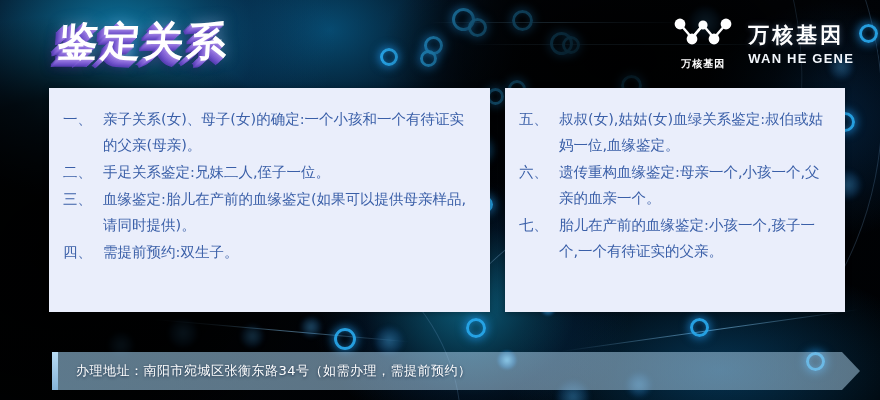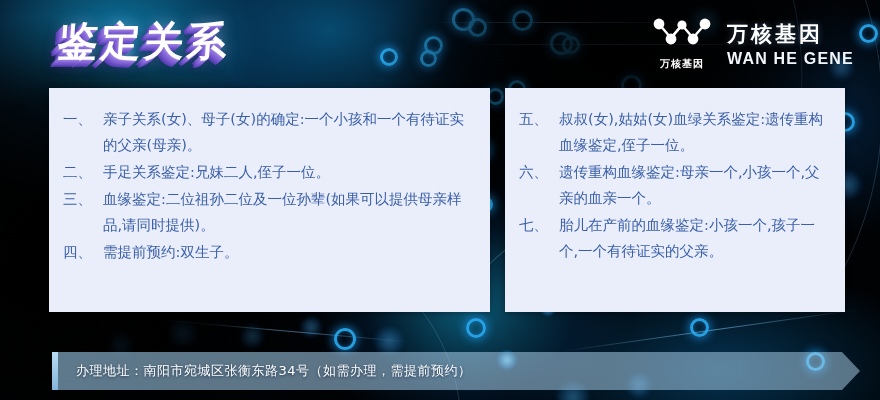--- a/index.html
+++ b/index.html
@@ -80,21 +80,21 @@
     font-size:10px;color:#fff;font-weight:bold;letter-spacing:1px;
     font-family:"DejaVu Sans","Liberation Sans",sans-serif;
   }
   .brand-text{display:flex;flex-direction:column;gap:2px;}
   .brand-cn{
     font-size:21px;font-weight:bold;color:#fff;letter-spacing:3px;
     font-family:"DejaVu Sans","Liberation Sans",sans-serif;
     text-shadow:0 0 6px rgba(160,200,255,.35);
   }
   .brand-en{
-    font-size:16px;font-weight:bold;color:#f2f6fb;letter-spacing:1.2px;
+    font-size:13px;font-weight:bold;color:#f2f6fb;letter-spacing:1.2px;
     font-family:"Liberation Sans",sans-serif;
   }
 
   
   .panel{
     position:absolute;
     background:#eaeefb;
     box-shadow:0 1px 6px rgba(0,0,0,.35);
   }
   .panel-left{left:49px;top:88px;width:441px;height:224px;}
@@ -228,34 +228,34 @@
       <div class="item">
         <span class="item-num">一、</span>
         <span class="item-body">亲子关系(女)、母子(女)的确定:一个小孩和一个有待证实的父亲(母亲)。</span>
       </div>
       <div class="item">
         <span class="item-num">二、</span>
         <span class="item-body">手足关系鉴定:兄妹二人,侄子一位。</span>
       </div>
       <div class="item">
         <span class="item-num">三、</span>
-        <span class="item-body">血缘鉴定:二位祖孙二位及一位孙辈(如果可以提供母亲样品,请同时提供)。</span>
+        <span class="item-body">血缘鉴定:胎儿在产前的血缘鉴定(如果可以提供母亲样品,请同时提供)。</span>
       </div>
       <div class="item">
         <span class="item-num">四、</span>
         <span class="item-body">需提前预约:双生子。</span>
       </div>
     </div>
   </div>
 
   <div class="panel panel-right">
     <div class="panel-inner">
       <div class="item">
         <span class="item-num">五、</span>
-        <span class="item-body">叔叔(女),姑姑(女)血绿关系鉴定:遗传重构血缘鉴定,侄子一位。</span>
+        <span class="item-body">叔叔(女),姑姑(女)血绿关系鉴定:叔伯或姑妈一位,血缘鉴定。</span>
       </div>
       <div class="item">
         <span class="item-num">六、</span>
         <span class="item-body">遗传重构血缘鉴定:母亲一个,小孩一个,父亲的血亲一个。</span>
       </div>
       <div class="item">
         <span class="item-num">七、</span>
         <span class="item-body">胎儿在产前的血缘鉴定:小孩一个,孩子一个,一个有待证实的父亲。</span>
       </div>
     </div>

